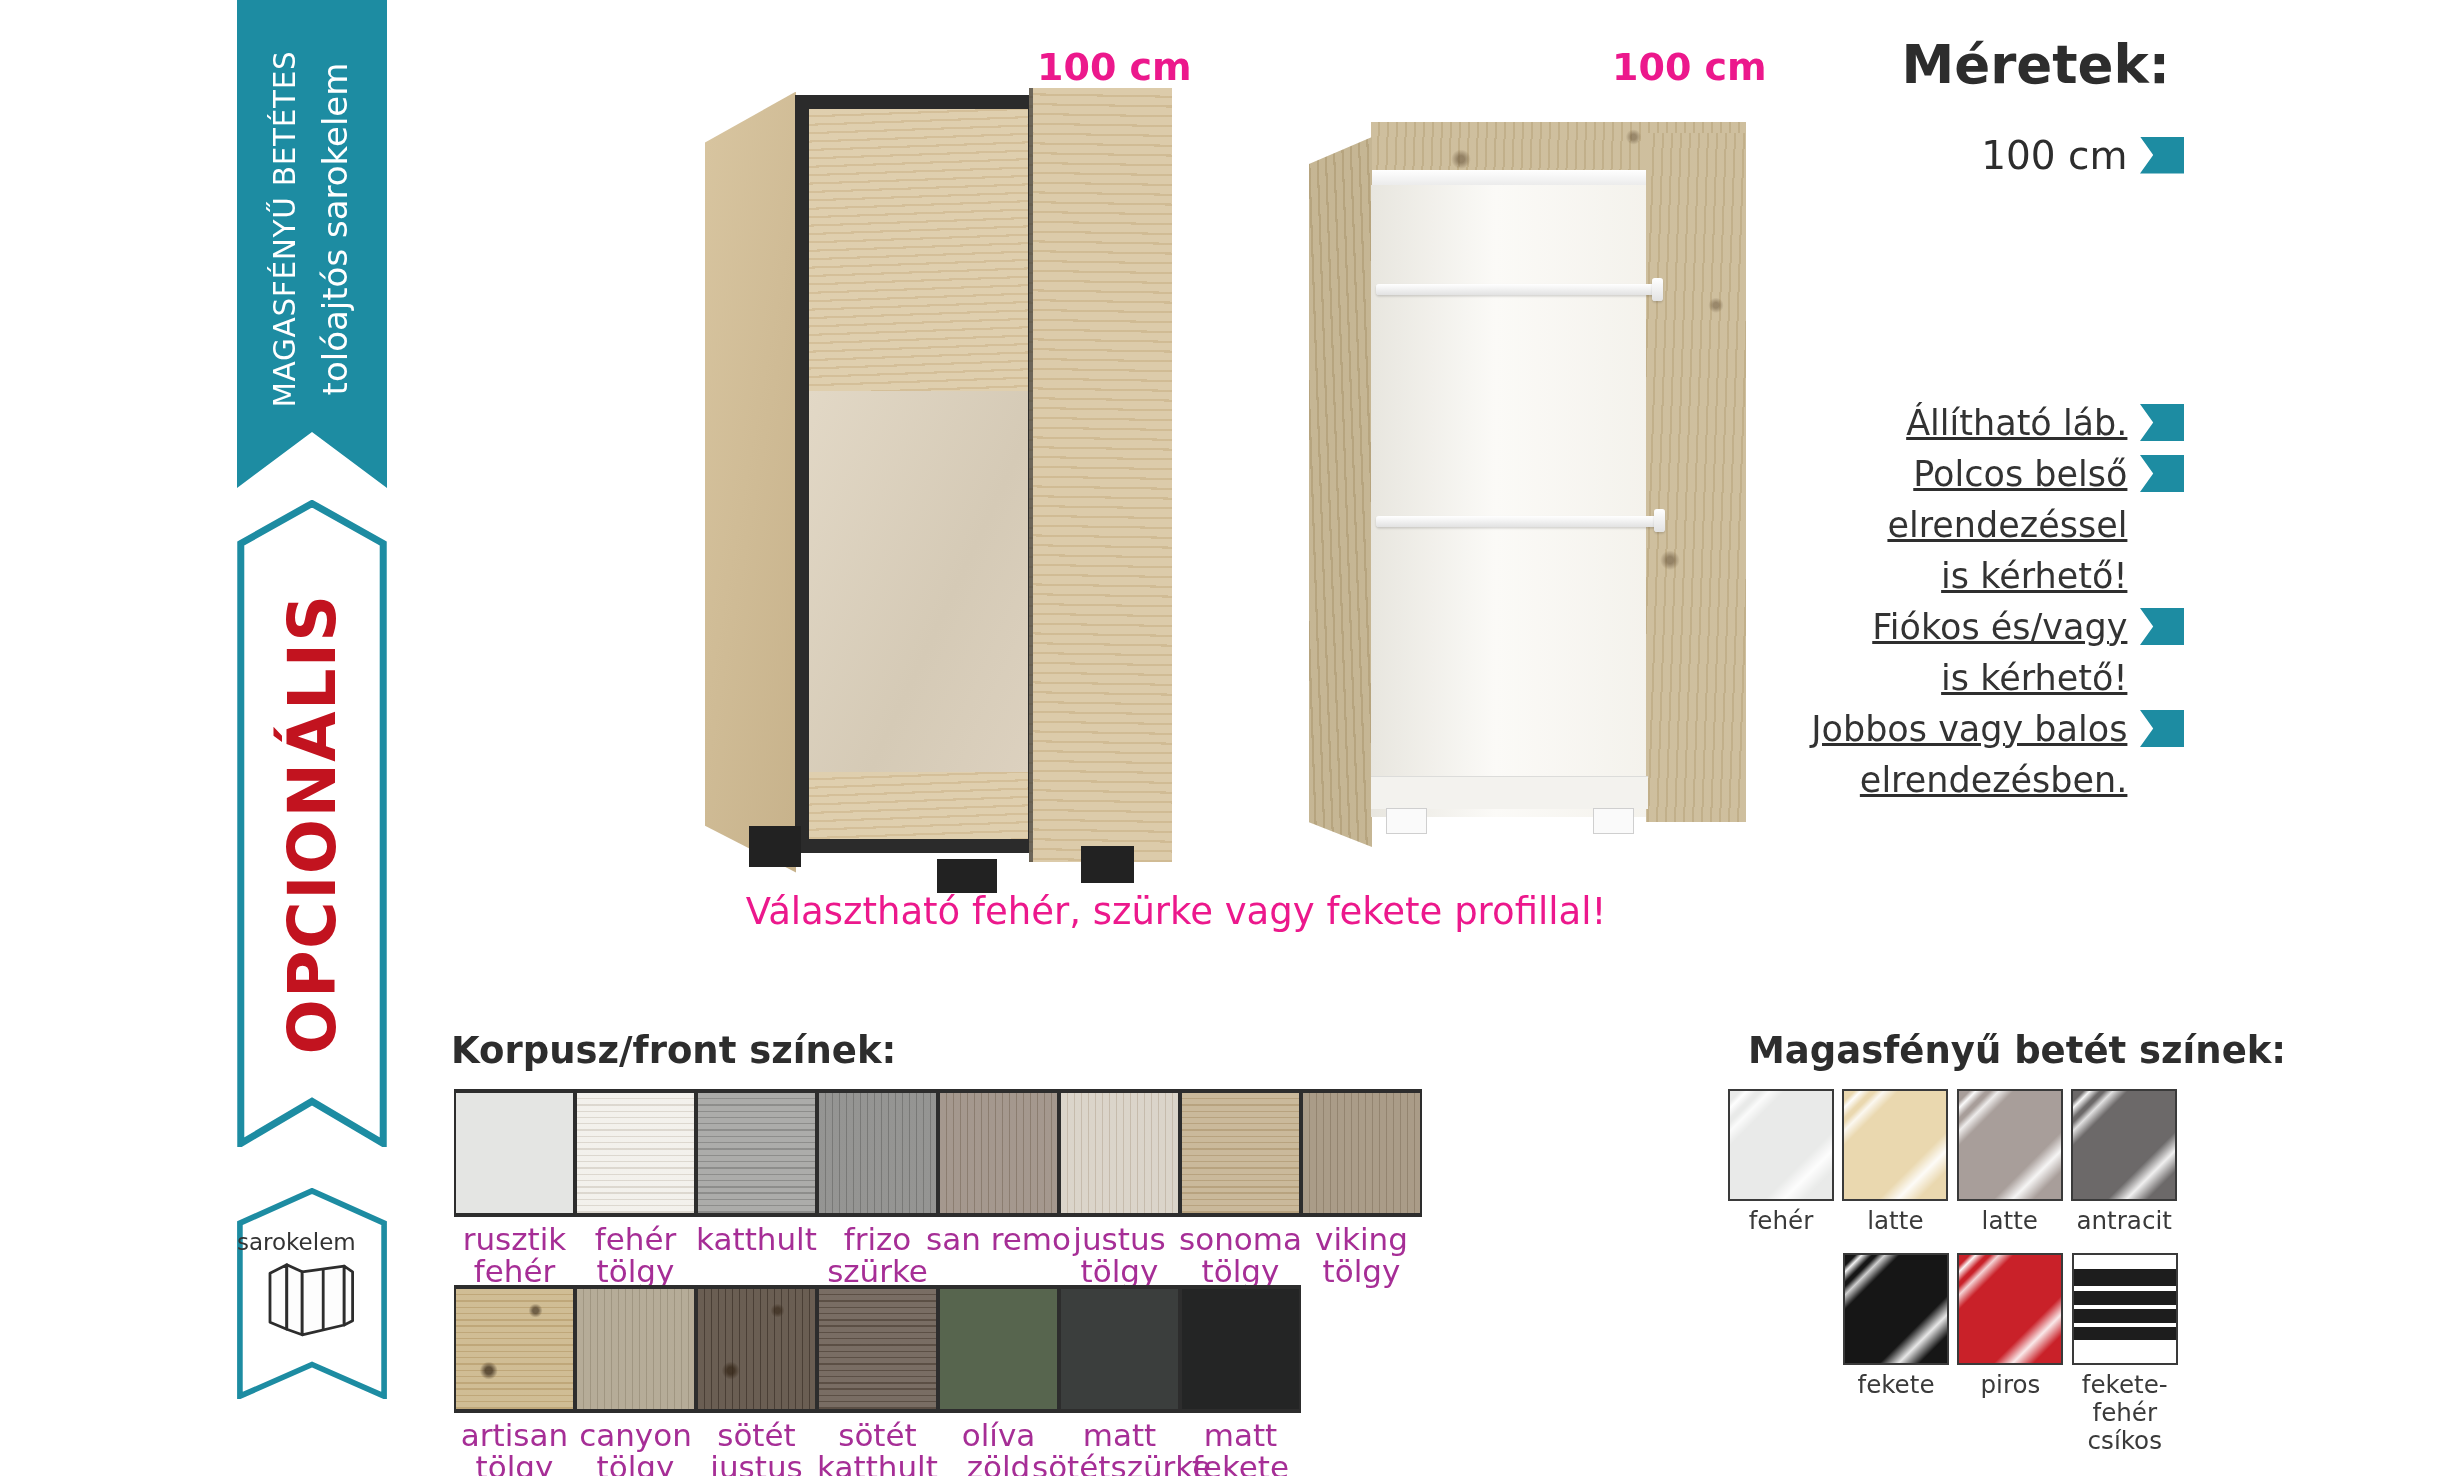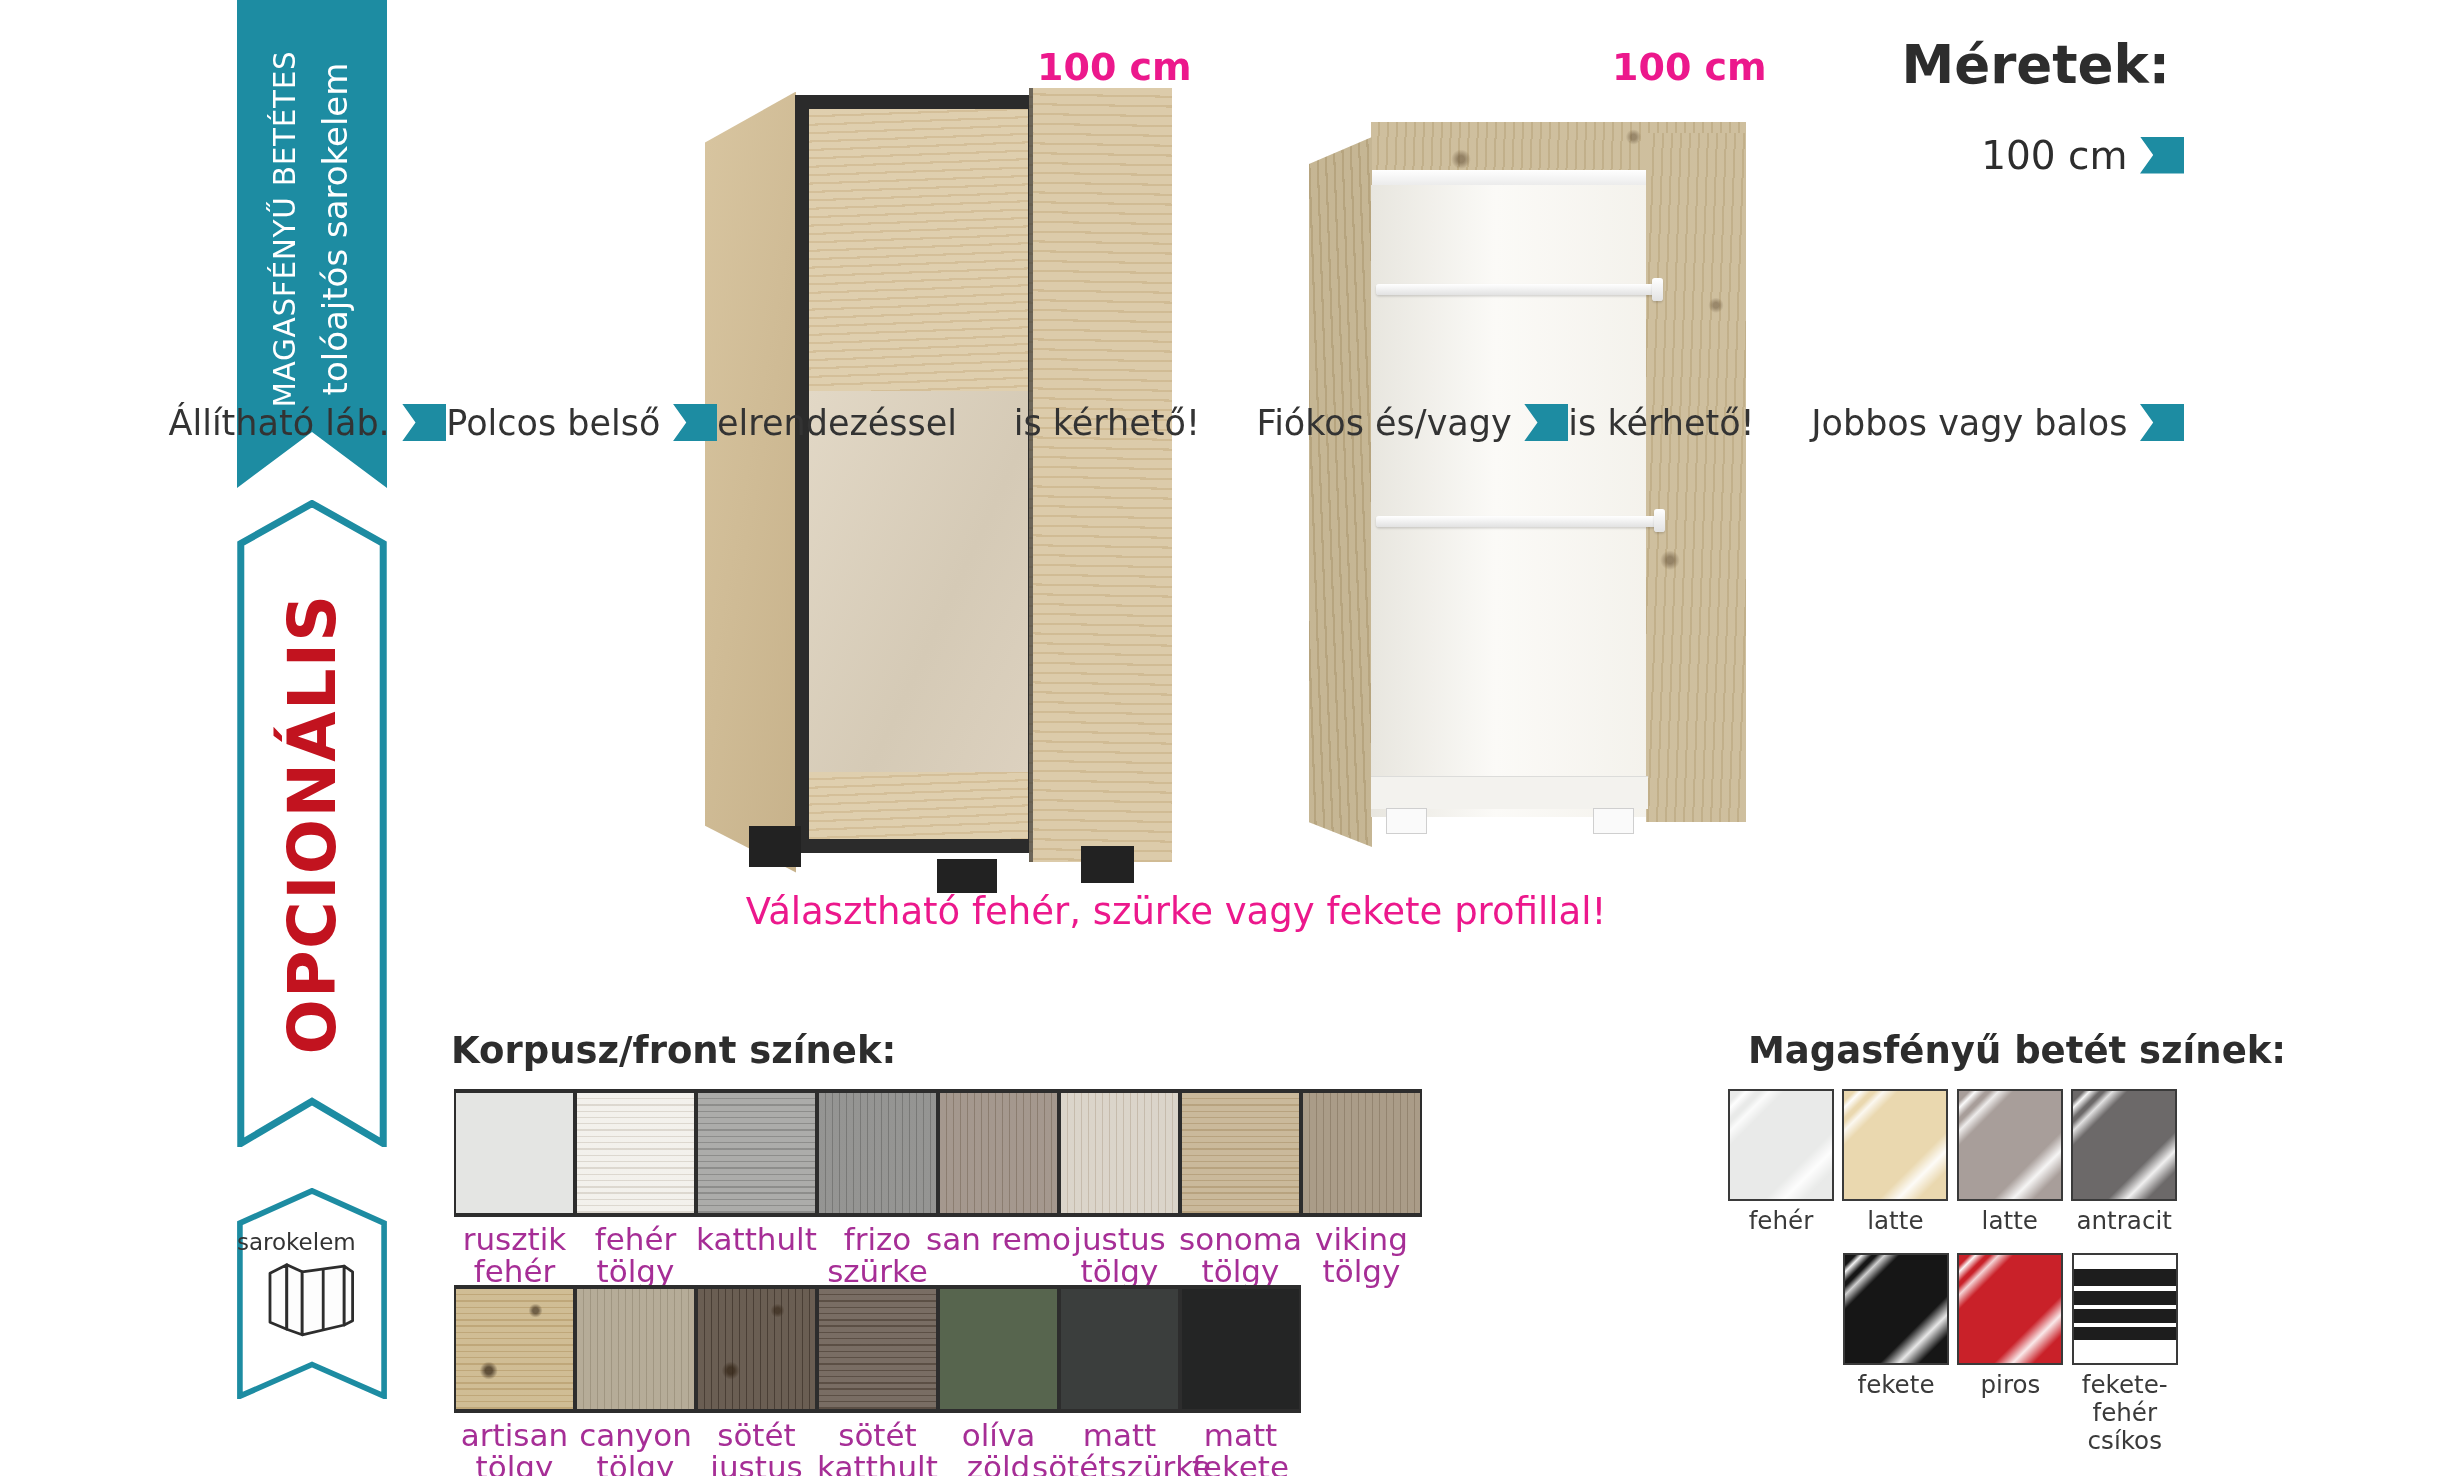--- a/index.html
+++ b/index.html
@@ -60,21 +60,21 @@
   .pink-dim{font-size:38px;font-weight:600;color:var(--pink);}
   .caption{left:702px;top:890px;width:948px;text-align:center;
     font-size:37px;font-weight:400;color:var(--pink);}
 
   
   .m-title{right:292px;top:34px;font-size:53px;font-weight:bold;color:#2d2d2d;}
   .dim-row{right:278px;top:133px;height:44px;display:flex;align-items:center;}
   .dim-row .val{font-size:39px;color:#2d2d2d;margin-right:12.6px;}
   .flag{width:44px;height:37px;background:var(--teal);
     clip-path:polygon(0 0,100% 0,100% 100%,0 100%,30% 50%);flex:0 0 auto;}
-  .features{right:278px;top:397px;display:flex;flex-direction:row;}
+  .features{right:278px;top:397px;display:flex;flex-direction:column;text-decoration:underline;}
   .feature-row{height:51px;display:flex;align-items:center;justify-content:flex-end;}
   .feature-text{font-size:35px;color:#333;margin-right:12.6px;white-space:nowrap;}
   .feature-row .flag{margin-left:0;}
 
   
   .sec-title{font-size:37px;font-weight:bold;color:#2d2d2d;}
   .swatch-row{display:flex;}
   .kp-row{}
   .gl-row{gap:8.4px;}
   .swatch-col{display:flex;flex-direction:column;align-items:center;}
@@ -179,20 +179,24 @@
       <span class="flag"></span>
     </div>
     <div class="feature-row">
       <span class="feature-text">is kérhető!</span>
       <span class="flag" style="visibility: hidden;"></span>
     </div>
     <div class="feature-row">
       <span class="feature-text">Jobbos vagy balos</span>
       <span class="flag"></span>
     </div>
+    <div class="feature-row">
+      <span class="feature-text">elrendezésben.</span>
+      <span class="flag" style="visibility: hidden;"></span>
+    </div>
   </div>
 
 <div class="abs sec-title" style="left:451px;top:1029px;">Korpusz/front színek:</div>
 <div class="abs swatch-row kp-row" id="kp-row-1" style="left:454px;top:1089px;">
     <div class="swatch-col kp-col">
       <div class="swatch kp-swatch" style="background-color: rgb(228, 229, 227);"></div>
       <div class="kp-label">rusztik<br>fehér</div>
     </div>
     <div class="swatch-col kp-col">
       <div class="swatch kp-swatch" style="background-color: rgb(242, 240, 235); background-image: repeating-linear-gradient(rgba(255, 255, 255, 0.06) 0px, rgba(255, 255, 255, 0.06) 4.9px, rgba(180, 170, 155, 0.35) 4.9px, rgba(180, 170, 155, 0.35) 6.3px);"></div>

